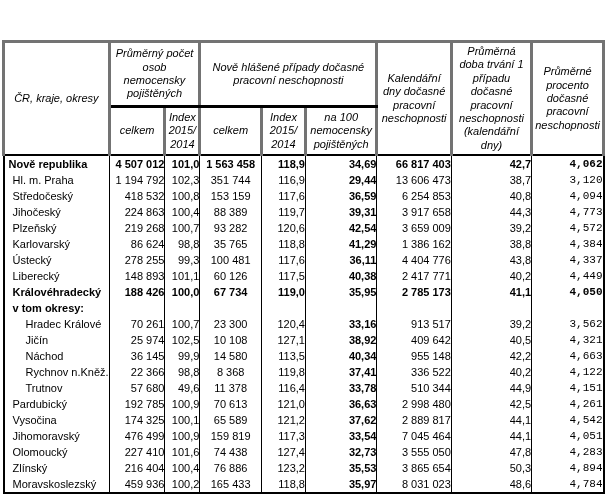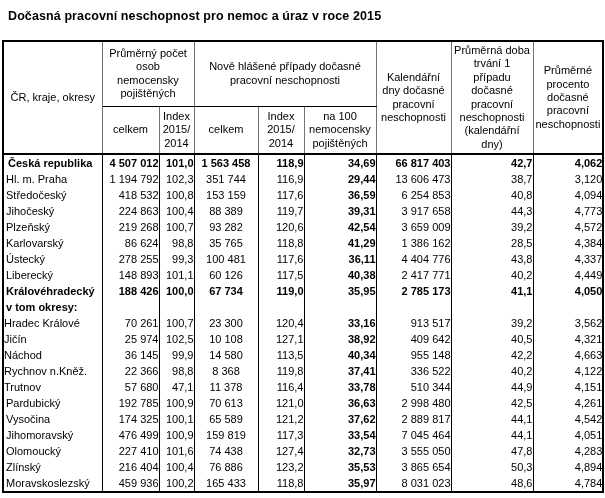--- a/index.html
+++ b/index.html
@@ -27,27 +27,28 @@
   }
   table.report {
     position: absolute;
     left: 2px;
     top: 40px;
     border-collapse: collapse;
     table-layout: fixed;
     border: 2px solid #000;
   }
   table.report th {
-    border: 1px solid #737373;
+    border: 3px solid #737373;
     font-weight: normal;
     font-size: 11px;
     text-align: center;
     vertical-align: middle;
     padding: 2px 2px;
     line-height: 1.22;
+    font-style: italic;
   }
   thead tr.h-group { height: 62px; }
   thead tr.h-sub   { height: 46px; }
   
   table.report thead th { border-bottom-color: #000; }
   table.report thead tr.h-sub th,
   table.report thead th[rowspan] { border-bottom: 2px solid #000; }
   th.th-label {
     text-align: left;
     padding-left: 13px;
@@ -59,38 +60,37 @@
     border-bottom: none;
     font-size: 11px;
     height: 16px;
     padding: 0;
     white-space: nowrap;
     vertical-align: middle;
     overflow: hidden;
   }
   td.c-label { text-align: left; }
   tr.indent-0 td.c-label { padding-left: 4px; }
-  tr.indent-1 td.c-label { padding-left: 2px; margin-top: 40px; }
-  tr.indent-2 td.c-label { }
+  tr.indent-1 td.c-label { padding-left: 8px; margin-top: 40px; }
+  tr.indent-2 td.c-label { padding-left: 21px; }
   tr.bold td { font-weight: bold; }
   td.c-num { text-align: right; }
   td.v-c1   { padding-right: 5px; }
   td.v-i1   { padding-right: 4px; }
   td.v-c2   { padding-right: 6px; text-align: center; }
   td.v-i2   { padding-right: 5px; margin-top: 8px; }
   td.v-n100 { padding-right: 9px; font-weight: bold; }
   td.v-kal  { padding-right: 11px; margin-top: 33px; }
   td.v-doba { padding-right: 23px; }
-  td.v-proc { padding-right: 5px; }
+  td.v-proc { padding-right: 5px; font-family: Liberation Mono, monospace; }
 </style>
 </head>
 <body>
 
 <div class="page">
-  <div class="title">Dočasná pracovní neschopnost pro nemoc a úraz v roce 2015</div>
 
   <table class="report">
     <colgroup>
       <col style="width:99px">
       <col style="width:57px">
       <col style="width:35px">
       <col style="width:64px">
       <col style="width:46px">
       <col style="width:72px">
       <col style="width:75px">
@@ -109,21 +109,21 @@
       <tr class="h-sub">
         <th>celkem</th>
         <th>Index 2015/ 2014</th>
         <th>celkem</th>
         <th>Index 2015/ 2014</th>
         <th>na 100 nemocensky pojištěných</th>
       </tr>
     </thead>
     <tbody>
         <tr class="indent-0 bold">
-    <td class="c-label">Česká republika</td>
+    <td class="c-label">Nově republika</td>
     <td class="c-num v-c1">4 507 012</td>
     <td class="c-num v-i1">101,0</td>
     <td class="c-num v-c2">1 563 458</td>
     <td class="c-num v-i2">118,9</td>
     <td class="c-num v-n100">34,69</td>
     <td class="c-num v-kal">66 817 403</td>
     <td class="c-num v-doba">42,7</td>
     <td class="c-num v-proc">4,062</td>
   </tr>
         <tr class="indent-1">
@@ -171,21 +171,21 @@
     <td class="c-num v-proc">4,572</td>
   </tr>
         <tr class="indent-1">
     <td class="c-label">Karlovarský</td>
     <td class="c-num v-c1">86 624</td>
     <td class="c-num v-i1">98,8</td>
     <td class="c-num v-c2">35 765</td>
     <td class="c-num v-i2">118,8</td>
     <td class="c-num v-n100">41,29</td>
     <td class="c-num v-kal">1 386 162</td>
-    <td class="c-num v-doba">28,5</td>
+    <td class="c-num v-doba">38,8</td>
     <td class="c-num v-proc">4,384</td>
   </tr>
         <tr class="indent-1">
     <td class="c-label">Ústecký</td>
     <td class="c-num v-c1">278 255</td>
     <td class="c-num v-i1">99,3</td>
     <td class="c-num v-c2">100 481</td>
     <td class="c-num v-i2">117,6</td>
     <td class="c-num v-n100">36,11</td>
     <td class="c-num v-kal">4 404 776</td>
@@ -265,21 +265,21 @@
     <td class="c-num v-c2">8 368</td>
     <td class="c-num v-i2">119,8</td>
     <td class="c-num v-n100">37,41</td>
     <td class="c-num v-kal">336 522</td>
     <td class="c-num v-doba">40,2</td>
     <td class="c-num v-proc">4,122</td>
   </tr>
         <tr class="indent-2">
     <td class="c-label">Trutnov</td>
     <td class="c-num v-c1">57 680</td>
-    <td class="c-num v-i1">47,1</td>
+    <td class="c-num v-i1">49,6</td>
     <td class="c-num v-c2">11 378</td>
     <td class="c-num v-i2">116,4</td>
     <td class="c-num v-n100">33,78</td>
     <td class="c-num v-kal">510 344</td>
     <td class="c-num v-doba">44,9</td>
     <td class="c-num v-proc">4,151</td>
   </tr>
         <tr class="indent-1">
     <td class="c-label">Pardubický</td>
     <td class="c-num v-c1">192 785</td>

